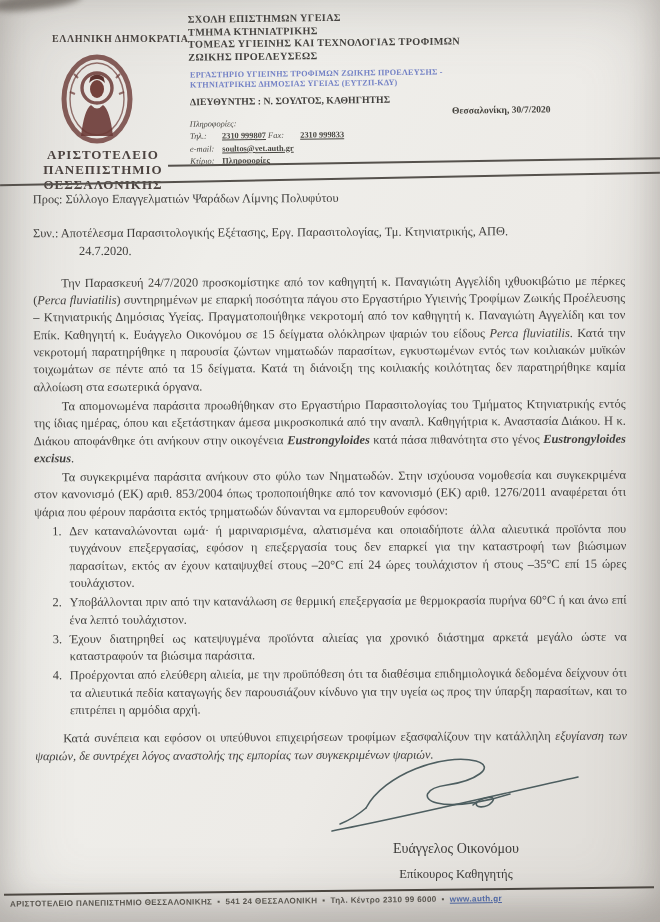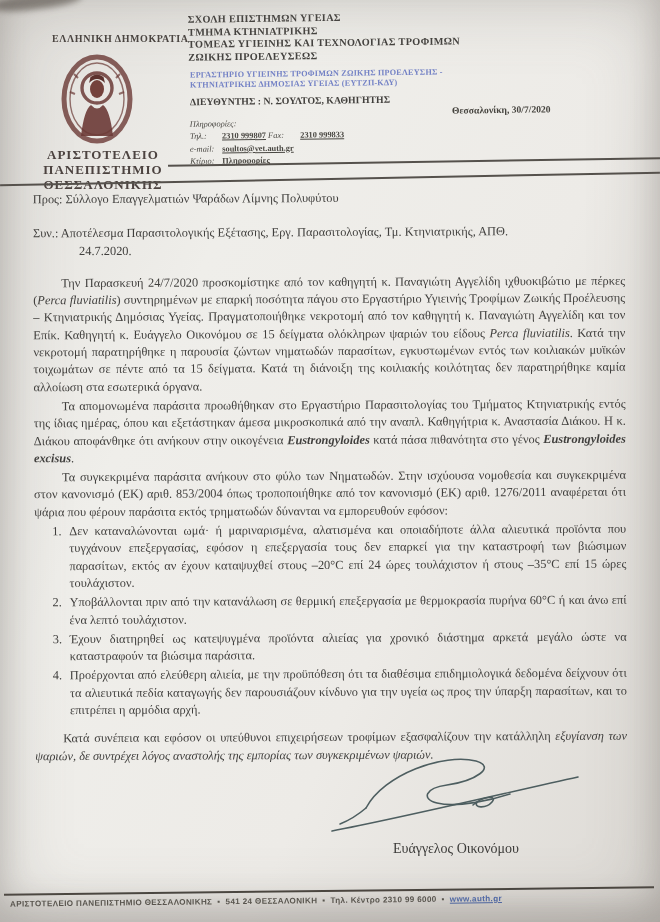--- a/index.html
+++ b/index.html
@@ -162,20 +162,21 @@
     <svg width="256" height="88" viewBox="0 0 256 88">
       <g fill="none" stroke="#33474a" stroke-width="1.6" stroke-linecap="round" opacity=".85">
         <path d="M40 60 C 58 26, 118 5, 150 13 C 171 19, 149 33, 121 37 C 99 40, 95 51, 111 55 C 131 60, 166 52, 184 46"></path>
         <path d="M6 83 C 70 71, 188 43, 252 29"></path>
         <path d="M147 57 C 157 48, 172 47, 166 54 C 160 61, 147 60, 151 54"></path>
         <path d="M40 60 C 33 66, 24 72, 14 76"></path>
       </g>
     </svg>
   </div>
   <div class="sig-name">Ευάγγελος Οικονόμου</div>
+  <div class="sig-title">Επίκουρος Καθηγητής</div>
 
   <div class="hline footline"></div>
   <div class="footer">
     <span>ΑΡΙΣΤΟΤΕΛΕΙΟ ΠΑΝΕΠΙΣΤΗΜΙΟ ΘΕΣΣΑΛΟΝΙΚΗΣ</span>
     <span>▪</span>
     <span>541 24 ΘΕΣΣΑΛΟΝΙΚΗ</span>
     <span>▪</span>
     <span>Τηλ. Κέντρο 2310 99 6000</span>
     <span>▪</span>
     <span class="link">www.auth.gr</span>

